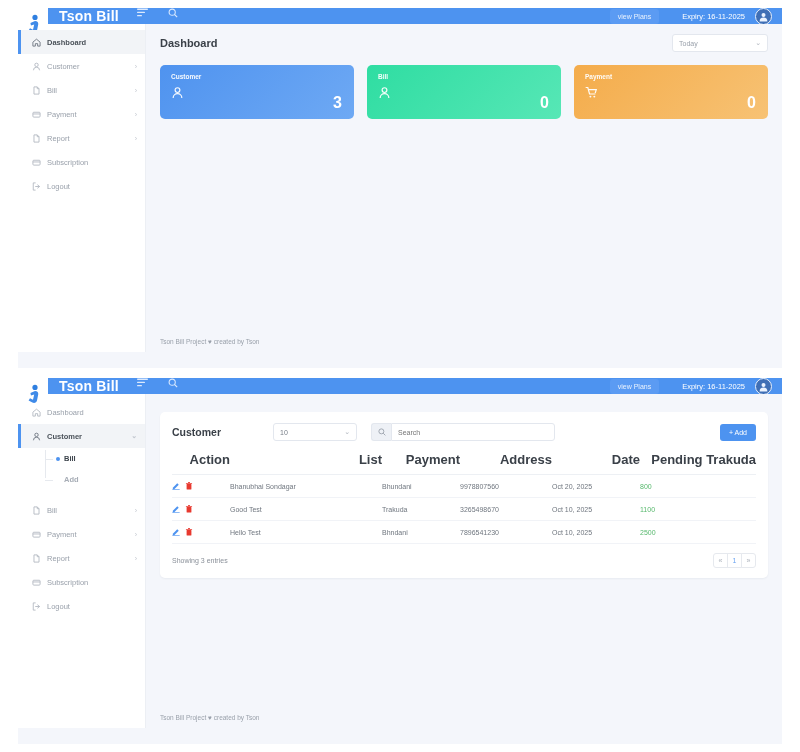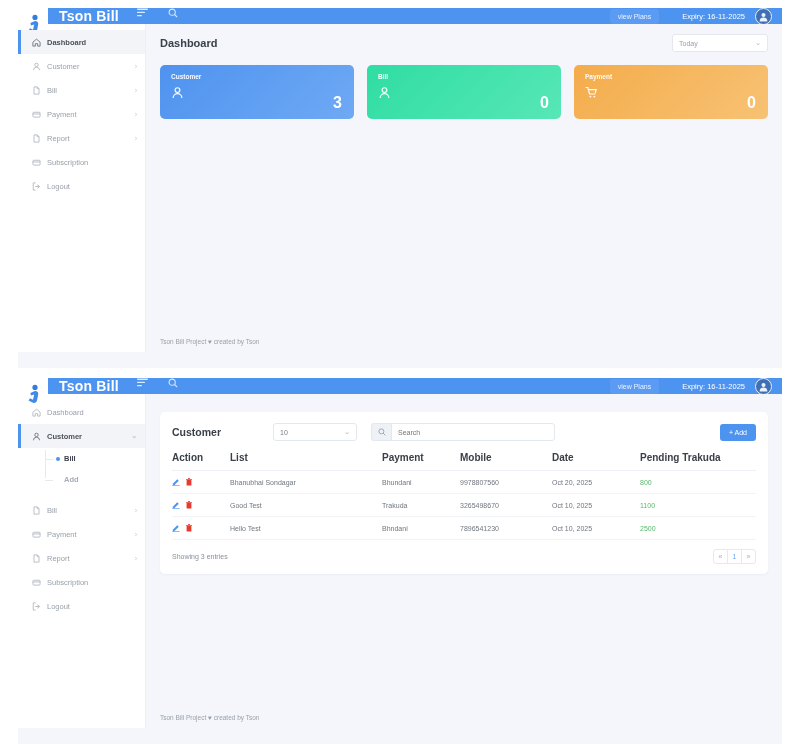--- a/index.html
+++ b/index.html
@@ -136,21 +136,21 @@
     font-family: "Liberation Sans", sans-serif; background: #fff;
   }
   .add-btn {
     margin-left: auto; background: #4d93f0; color: #fff; border: none;
     border-radius: 3px; font-size: 7px; padding: 5px 9px; cursor: pointer;
     white-space: nowrap;
   }
 
   table { width: 100%; border-collapse: collapse; margin-top: 11px; }
   thead th {
-    text-align: left; font-size: 10px; font-weight: 700; color: #3a4048;
+    text-align: right; font-size: 13px; font-weight: 700; color: #3a4048;
     padding: 0 0 7px 0; border-bottom: 1px solid #edf0f4;
   }
   tbody td {
     font-size: 7px; color: #6f767f; padding: 7px 0; border-bottom: 1px solid #f1f3f7;
     white-space: nowrap;
   }
   td.balance { color: #57b86d; }
   .act { display: flex; gap: 5px; align-items: center; }
   .ibtn { cursor: pointer; display: flex; align-items: center; }
 
@@ -473,21 +473,21 @@
           </div>
           <button class="add-btn">+ Add</button>
         </div>
 
         <table>
           <thead>
             <tr>
               <th style="width:58px">Action</th>
               <th style="width:152px">List</th>
               <th style="width:78px">Payment</th>
-              <th style="width:92px">Mobile</th>
+              <th style="width:92px">Address</th>
               <th style="width:88px">Date</th>
               <th>Pending Trakuda</th>
             </tr>
           </thead>
           <tbody>
             <tr>
               <td>
                 <span class="act">
                   <span class="ibtn">
                     <svg width="8" height="8" viewBox="0 0 10 10">

